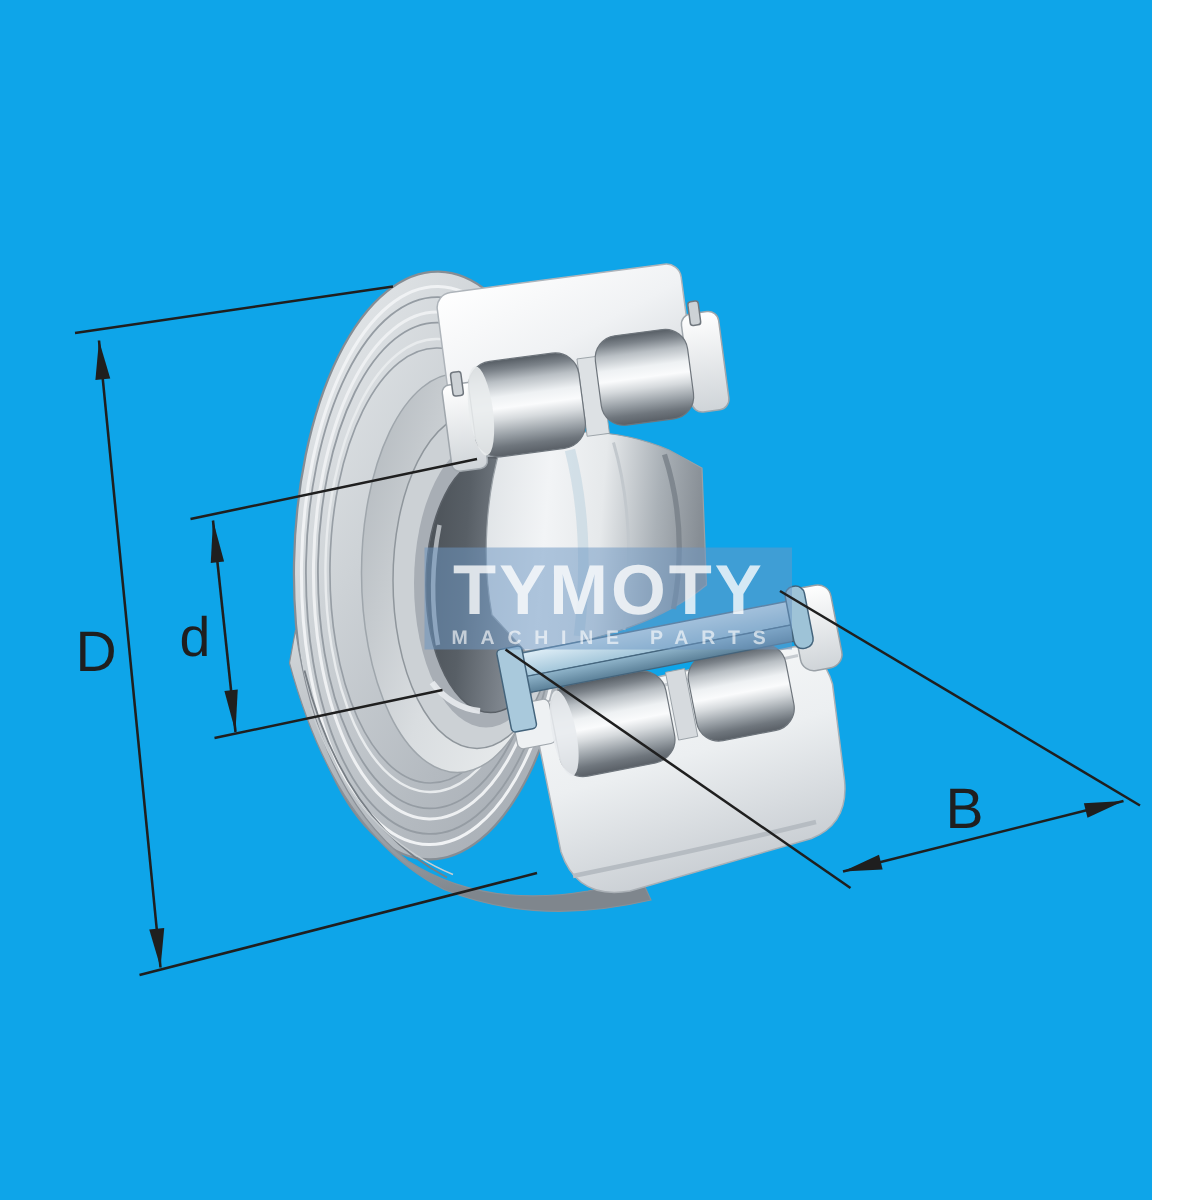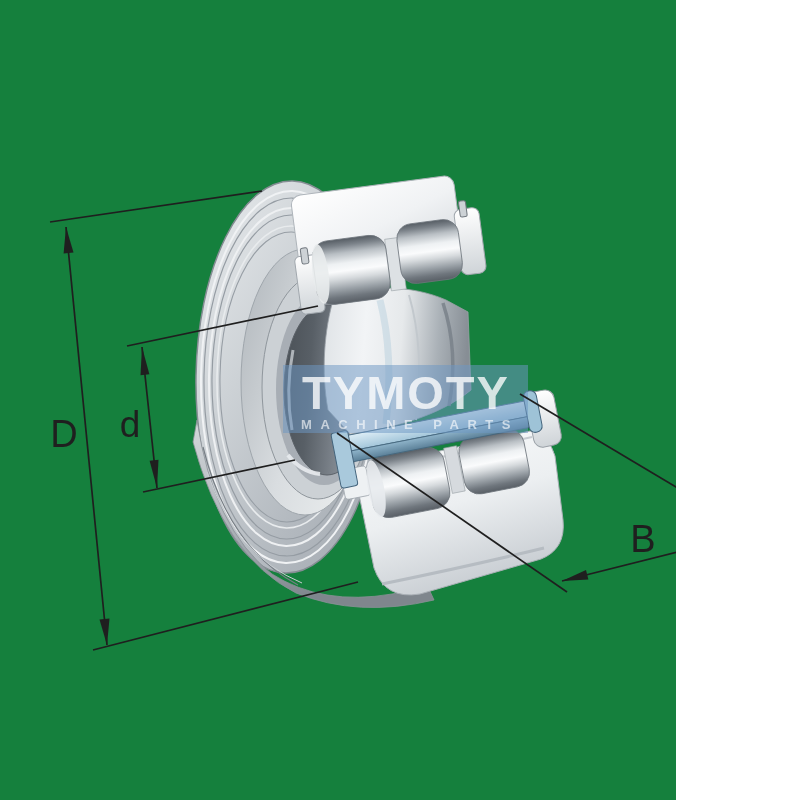--- a/index.html
+++ b/index.html
@@ -1,16 +1,16 @@
 <!DOCTYPE html>
 <html><head>
 <meta charset="utf-8">
 <style>
   html,body{margin:0;padding:0;background:#ffffff;}
-  .canvas{position:relative;width:676px;height:800px;background:#15803d;overflow:hidden;
+  .canvas{position:relative;width:768px;height:800px;background:#0ea5e9;overflow:hidden;
           font-family:"Liberation Sans", sans-serif;}
   svg{position:absolute;left:0;top:0;}
   text{font-family:"Liberation Sans", sans-serif;fill:#1f1f1f;}
   .dim-label{font-size:38px;font-weight:400;}
   .dim-label-small{font-size:37px;font-weight:400;}
   .wm-title{font-size:47px;font-weight:bold;letter-spacing:2px;fill:#ffffff;opacity:.78;}
   .wm-sub{font-size:13px;font-weight:bold;letter-spacing:8.5px;fill:#ffffff;opacity:.62;}
   .dimline{stroke:#1f1f1f;stroke-width:1.7;fill:none;}
   .arrow{fill:#1f1f1f;stroke:none;}
 </style>

